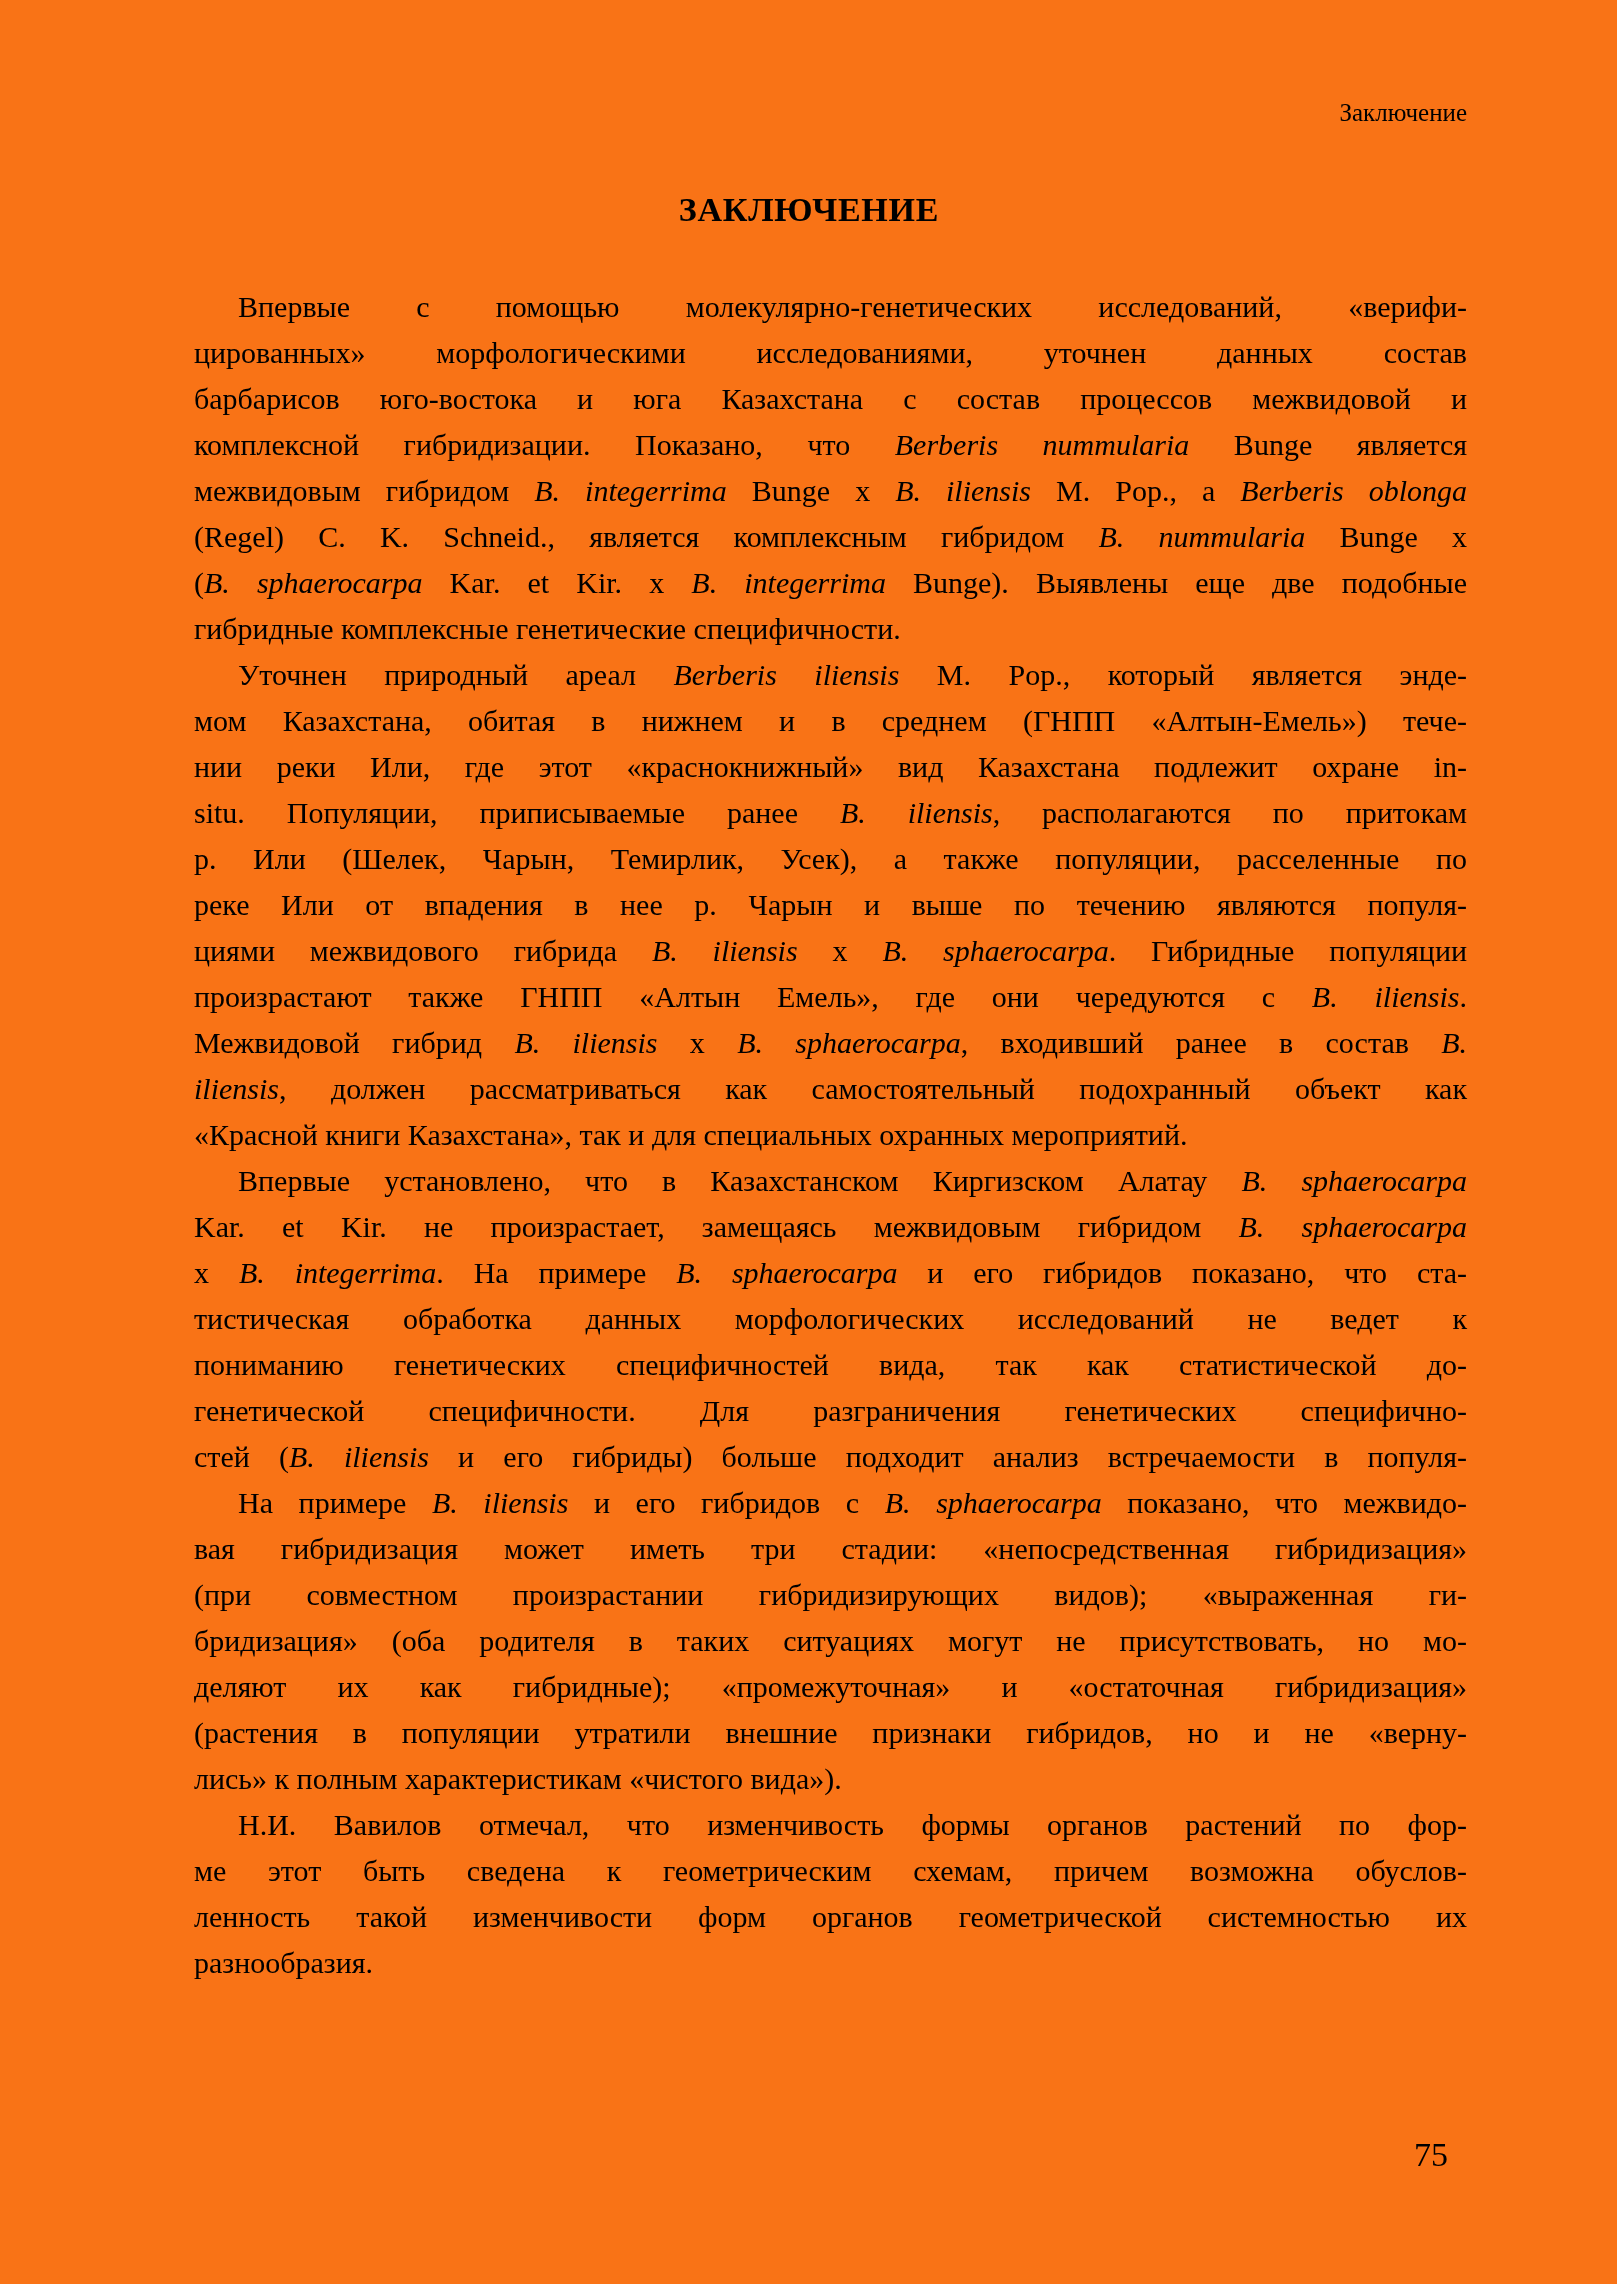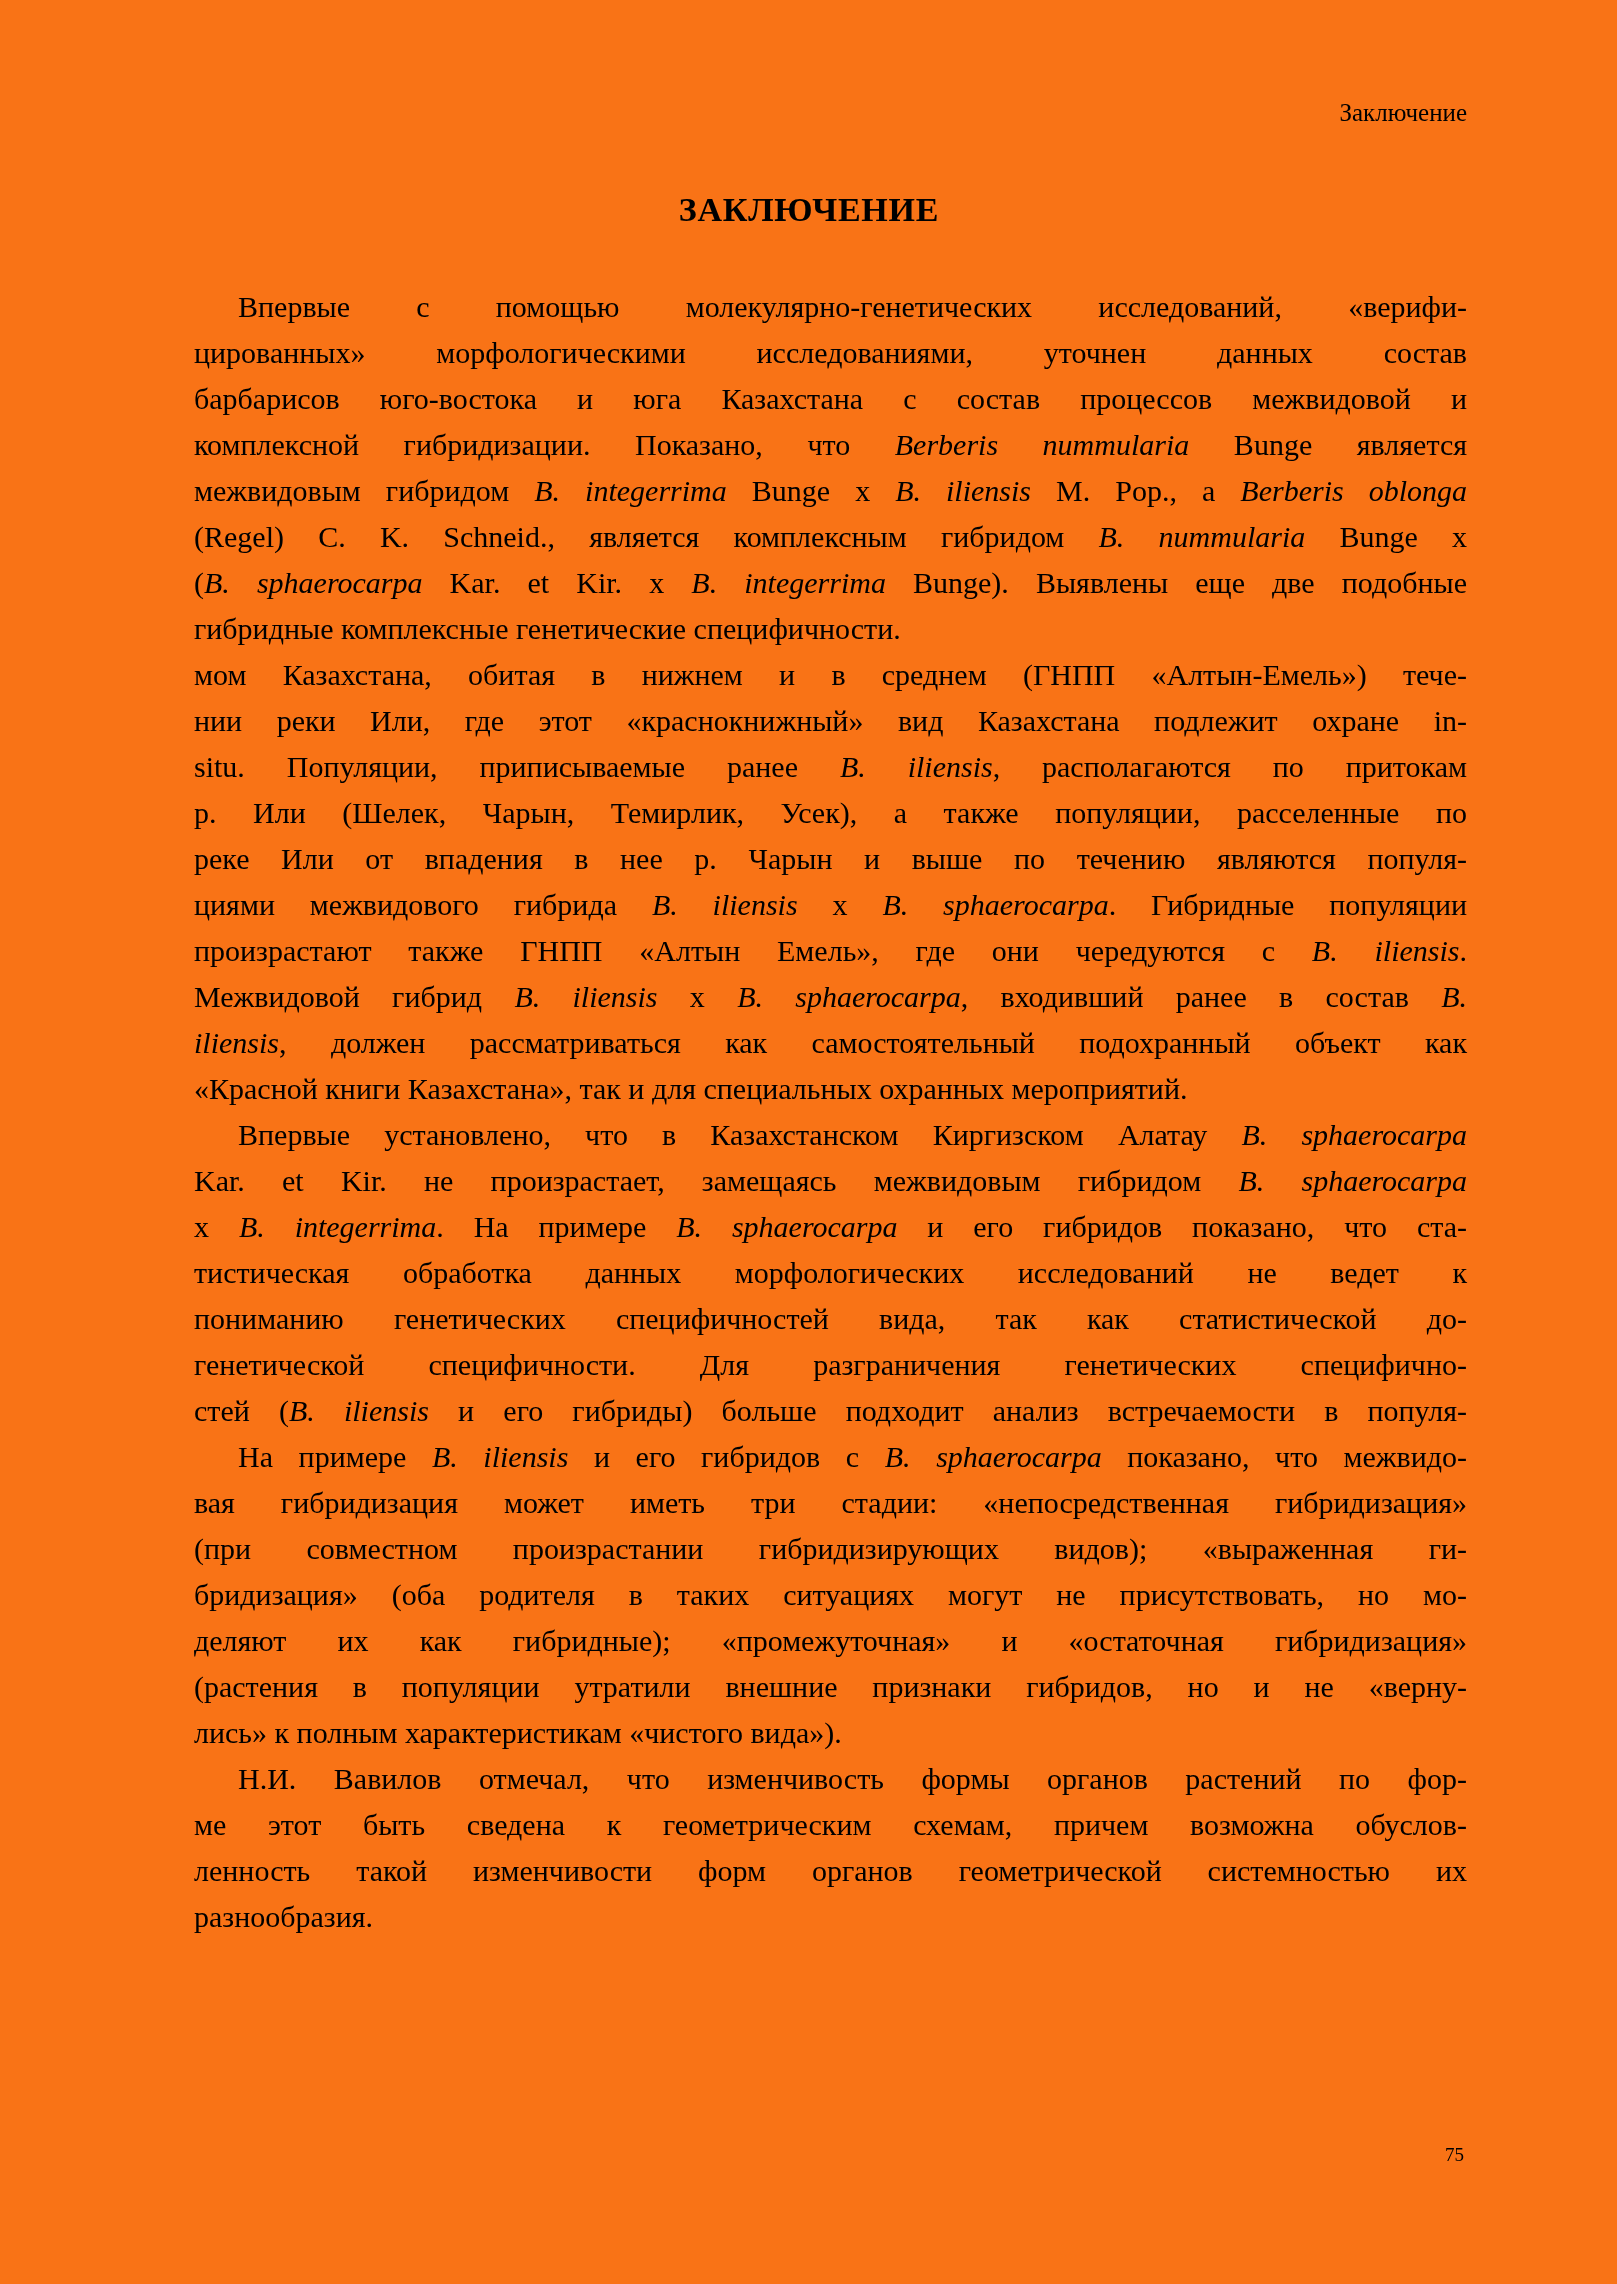--- a/index.html
+++ b/index.html
@@ -44,44 +44,45 @@
     text-align: justify;
     text-align-last: justify;
     margin-left: 43px;
   }
   .line.first { text-indent: 44px; }
   .line.plast { text-align-last: left; }
   .line i { font-style: italic; }
   .page-number {
     position: absolute;
     top: 2139px;
-    left: 167px;
+    left: 151px;
     width: 1297px;
     text-align: right;
-    font-size: 19px;
+    font-size: 34px;
     line-height: 32px;
   }
 </style>
 </head>
 <body>
 
 <div class="page">
   <div class="running-head">Заключение</div>
 
   <h1 class="page-title" style="margin:0; font-size:34px;">ЗАКЛЮЧЕНИЕ</h1>
 
   <div class="body-text">
       <div class="line first">Впервые с помощью молекулярно-генетических исследований, «верифи-</div>
       <div class="line">цированных» морфологическими исследованиями, уточнен данных состав</div>
       <div class="line">барбарисов юго-востока и юга Казахстана с состав процессов межвидовой и</div>
       <div class="line">комплексной гибридизации. Показано, что <i>Berberis nummularia</i> Bunge является</div>
       <div class="line">межвидовым гибридом <i>B. integerrima</i> Bunge x <i>B. iliensis</i> M. Pop., а <i>Berberis oblonga</i></div>
       <div class="line">(Regel) C. K. Schneid., является комплексным гибридом <i>B. nummularia</i> Bunge x</div>
       <div class="line">(<i>B. sphaerocarpa</i> Kar. et Kir. x <i>B. integerrima</i> Bunge). Выявлены еще две подобные</div>
       <div class="line plast">гибридные комплексные генетические специфичности.</div>
+      <div class="line first">Уточнен природный ареал <i>Berberis iliensis</i> M. Pop., который является энде-</div>
       <div class="line">мом Казахстана, обитая в нижнем и в среднем (ГНПП «Алтын-Емель») тече-</div>
       <div class="line">нии реки Или, где этот «краснокнижный» вид Казахстана подлежит охране in-</div>
       <div class="line">situ. Популяции, приписываемые ранее <i>B. iliensis</i>, располагаются по притокам</div>
       <div class="line">р. Или (Шелек, Чарын, Темирлик, Усек), а также популяции, расселенные по</div>
       <div class="line">реке Или от впадения в нее р. Чарын и выше по течению являются популя-</div>
       <div class="line">циями межвидового гибрида <i>B. iliensis</i> x <i>B. sphaerocarpa</i>. Гибридные популяции</div>
       <div class="line">произрастают также ГНПП «Алтын Емель», где они чередуются с <i>B. iliensis</i>.</div>
       <div class="line">Межвидовой гибрид <i>B. iliensis</i> x <i>B. sphaerocarpa</i>, входивший ранее в состав <i>B.</i></div>
       <div class="line"><i>iliensis</i>, должен рассматриваться как самостоятельный подохранный объект как</div>
       <div class="line plast">«Красной книги Казахстана», так и для специальных охранных мероприятий.</div>

